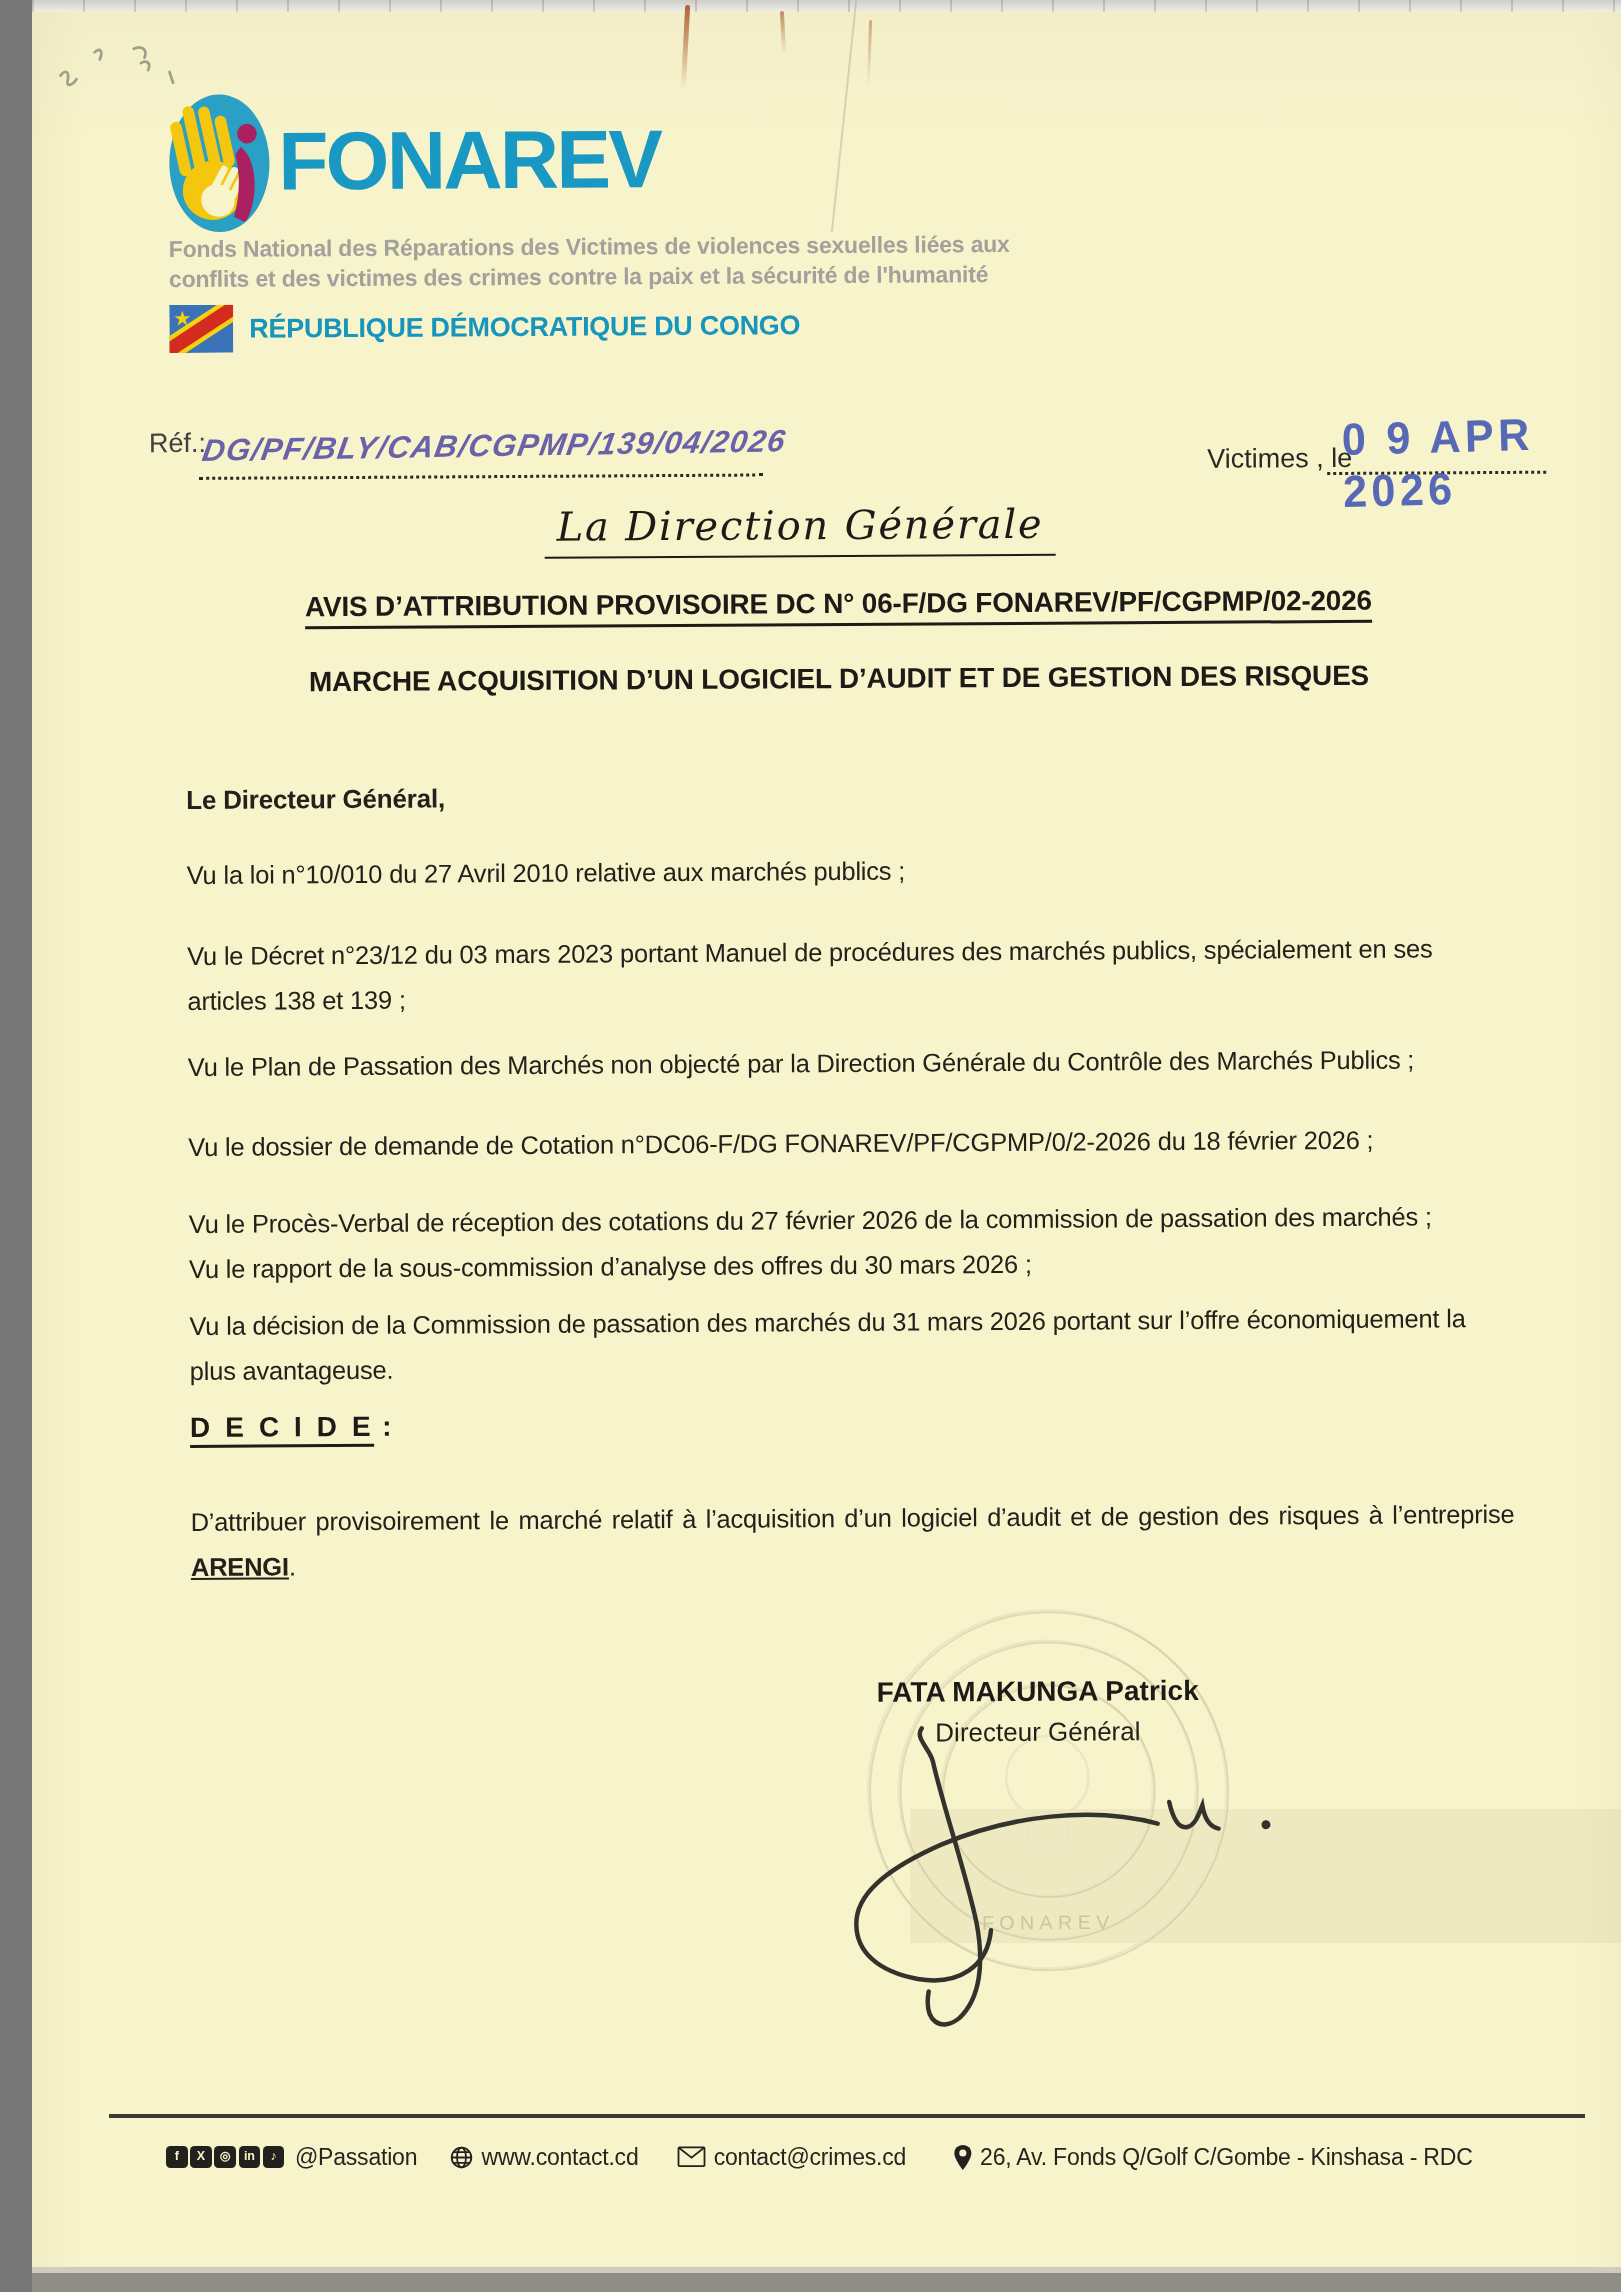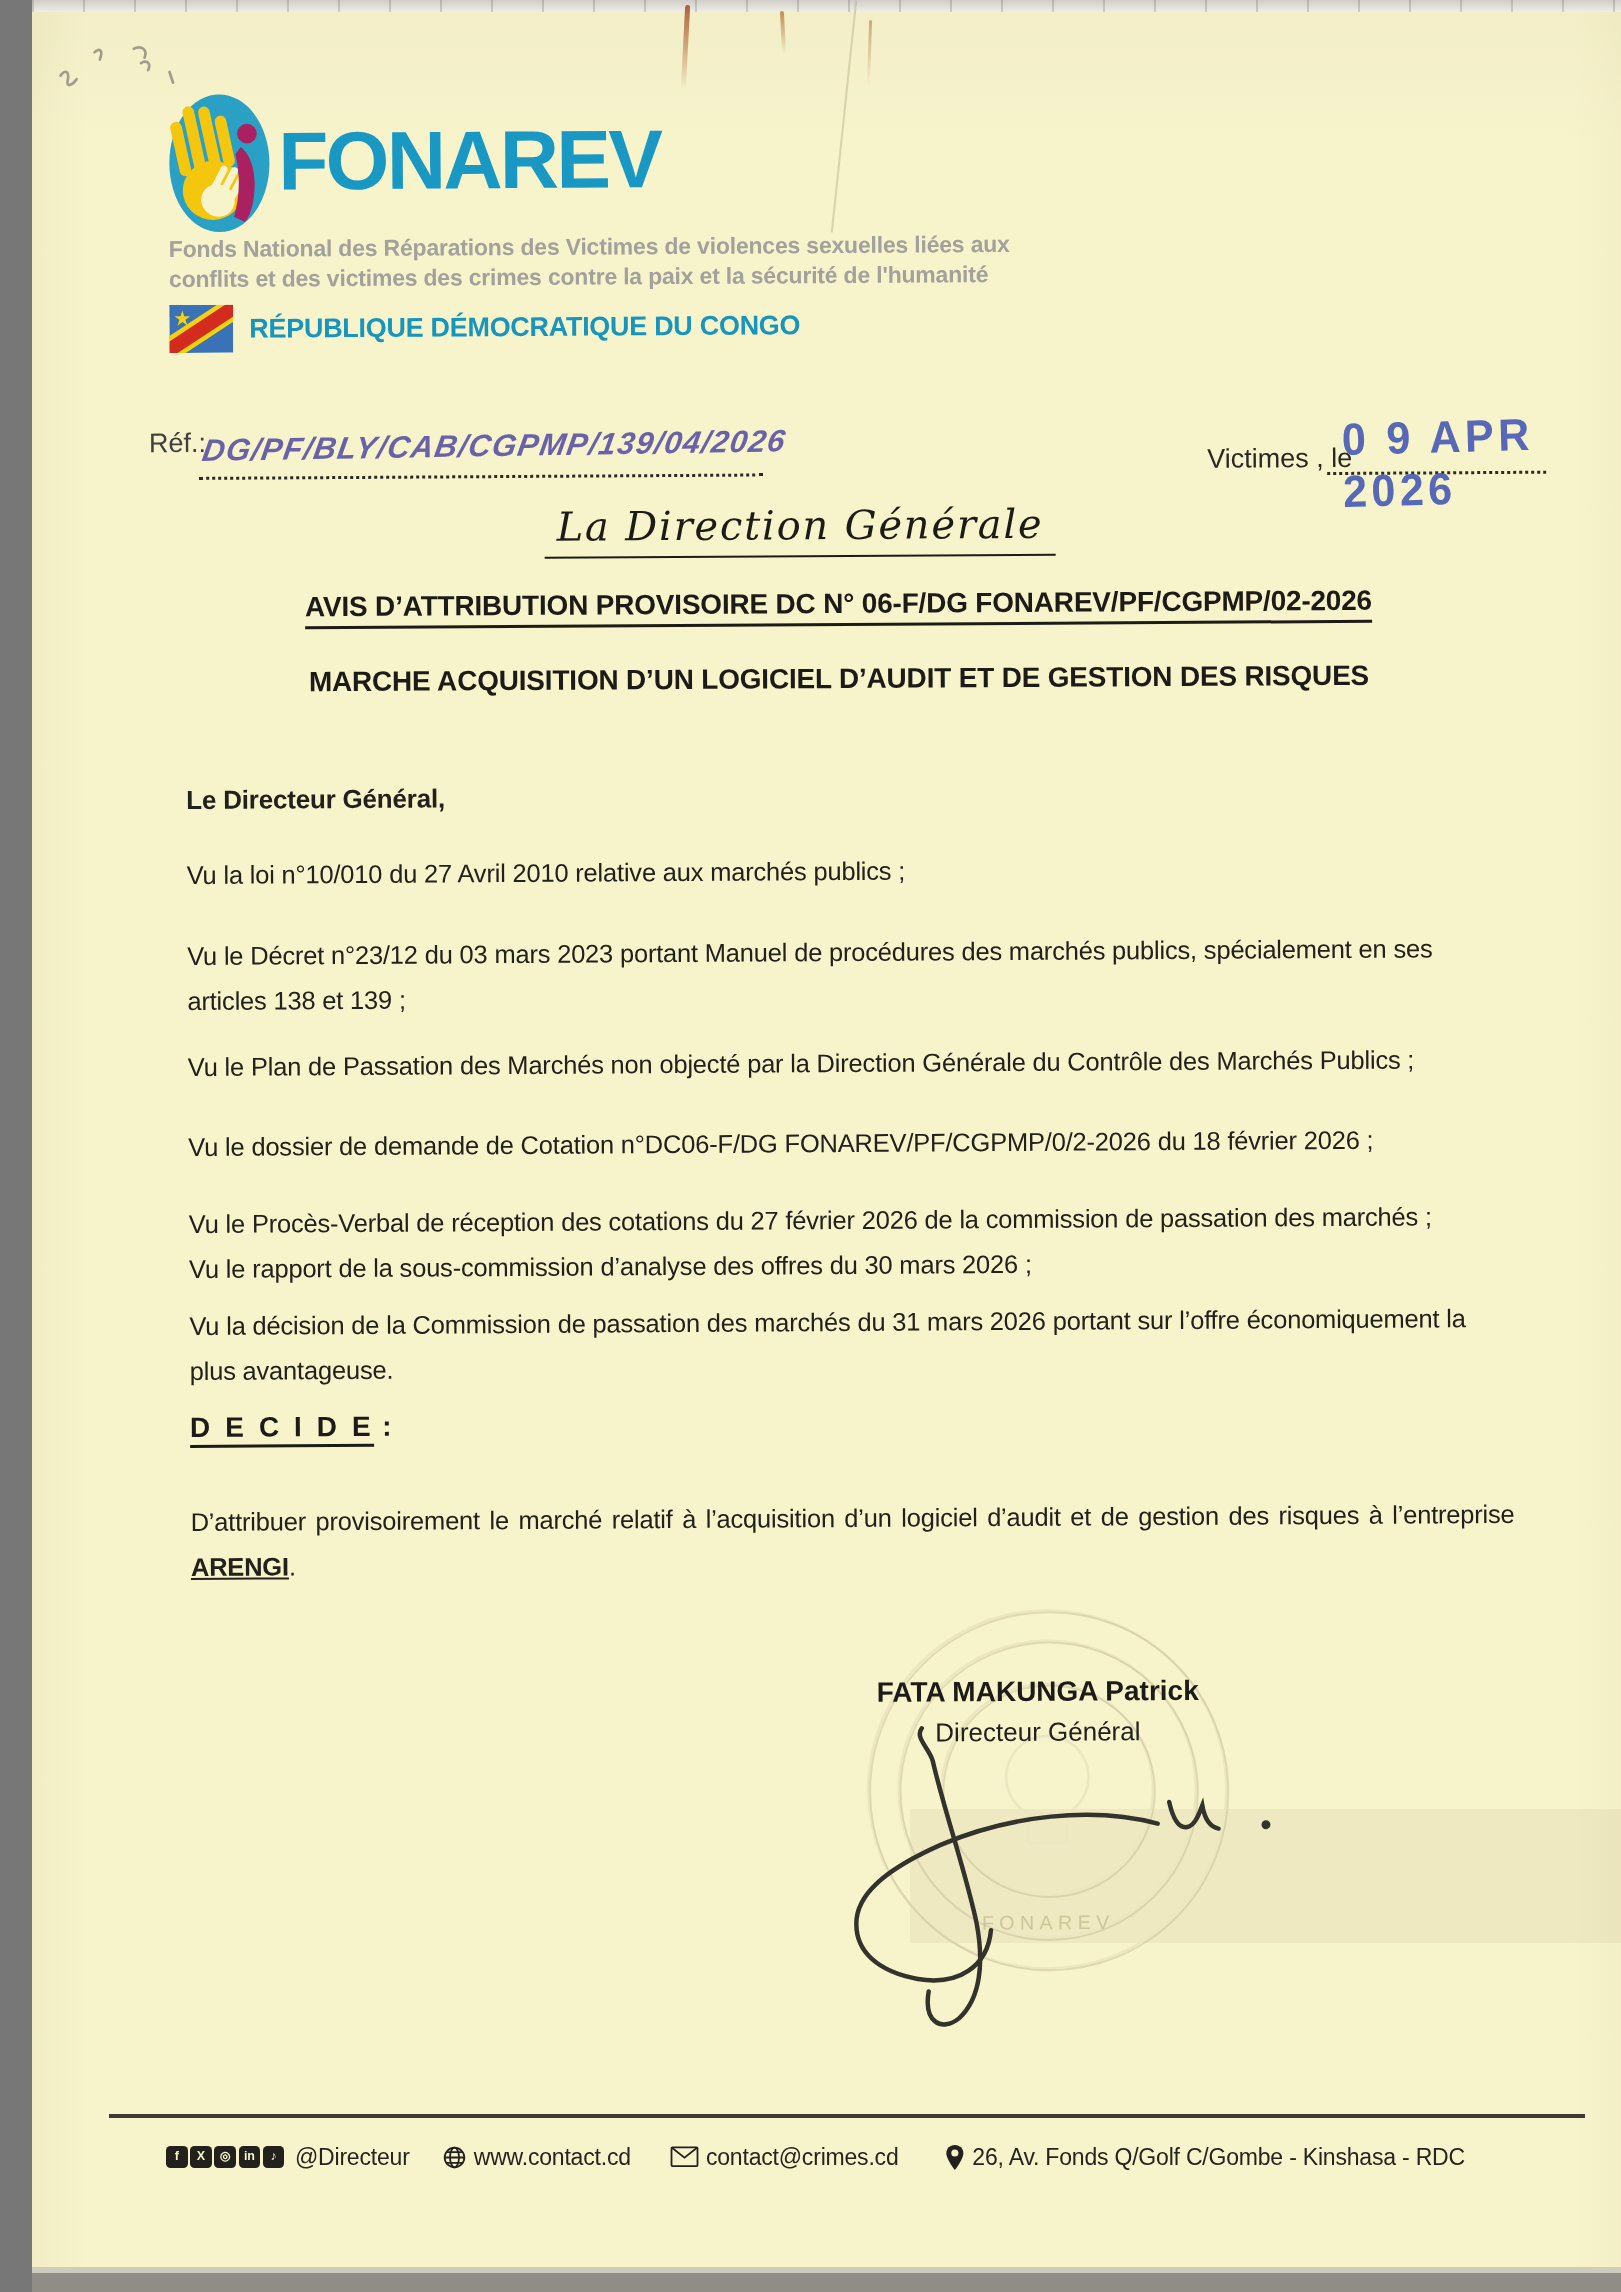--- a/index.html
+++ b/index.html
@@ -233,21 +233,21 @@
 
   <div class="footer-rule"></div>
   <div class="footer-row">
     <div class="social">
       <div class="chip">f</div>
       <div class="chip">X</div>
       <div class="chip">◎</div>
       <div class="chip">in</div>
       <div class="chip">♪</div>
     </div>
-    <span>@Directeur</span>
+    <span>@Passation</span>
     <span class="fgap g36"></span>
     <span class="ficon">
       <svg width="25" height="25" viewBox="0 0 28 28" fill="none" stroke="#23211d" stroke-width="2">
         <circle cx="14" cy="14" r="11"></circle>
         <ellipse cx="14" cy="14" rx="5" ry="11"></ellipse>
         <path d="M3 14 h22 M5 8 h18 M5 20 h18"></path>
       </svg>
     </span>
     <span class="fgap g8"></span>
     <span>www.contact.cd</span>

